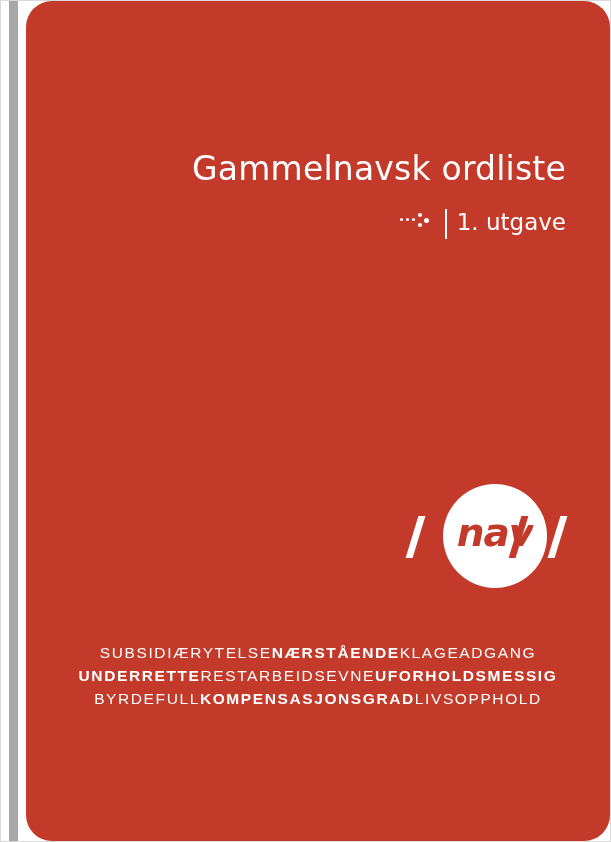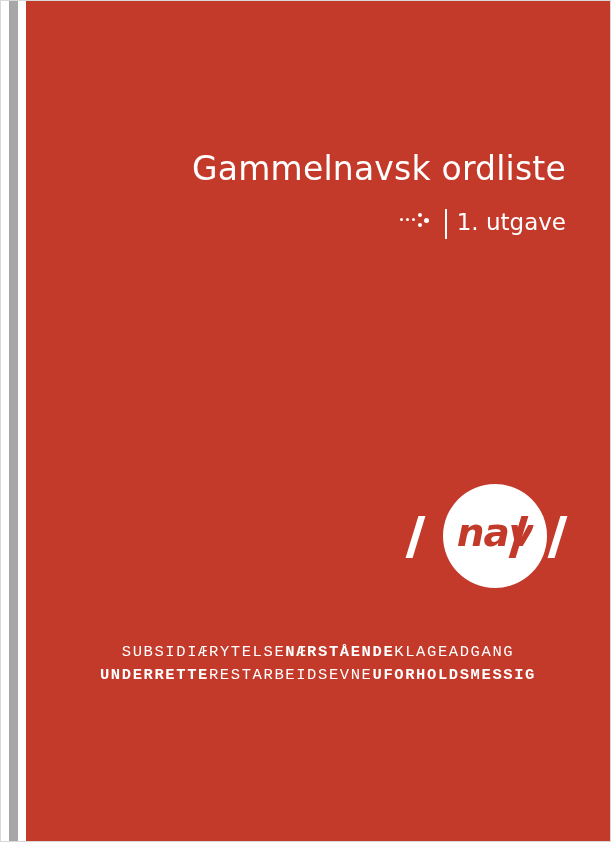--- a/index.html
+++ b/index.html
@@ -54,20 +54,21 @@
 
   
   .cover {
     position: absolute;
     left: 26px;
     top: 1px;
     width: 584px;
     height: 840px;
     background: #c3392a;
     overflow: hidden;
+    border-radius: 26px;
   }
 
   
   .title {
     position: absolute;
     right: 44px;
     top: 148px;
     color: #ffffff;
     font-size: 33px;
     font-weight: 400;
@@ -155,21 +156,21 @@
   }
 
   
   .wordblock {
     position: absolute;
     left: 0;
     right: 0;
     top: 640px;
     text-align: center;
     color: #ffffff;
-    font-family: Liberation Mono, monospace;
+    font-family: Liberation Sans, sans-serif;
     font-size: 15.5px;
     letter-spacing: 1.6px;
     line-height: 23px;
   }
   .wordblock .line { white-space: nowrap; }
   .wordblock .l { font-weight: 400; }
   .wordblock .b { font-weight: 700; }
 </style>
 </head>
 <body>
@@ -206,16 +207,19 @@
       <div class="logo-slash s4"></div>
     </div>
 
     <div class="wordblock">
       <div class="line">
         <span class="l">SUBSIDIÆRYTELSE</span><span class="b">NÆRSTÅENDE</span><span class="l">KLAGEADGANG</span>
       </div>
       <div class="line">
         <span class="b">UNDERRETTE</span><span class="l">RESTARBEIDSEVNE</span><span class="b">UFORHOLDSMESSIG</span>
       </div>
+      <div class="line">
+        <span class="l">BYRDEFULL</span><span class="b">KOMPENSASJONSGRAD</span><span class="l">LIVSOPPHOLD</span>
+      </div>
     </div>
 
   </div>
 </div>
 
 </body></html>

